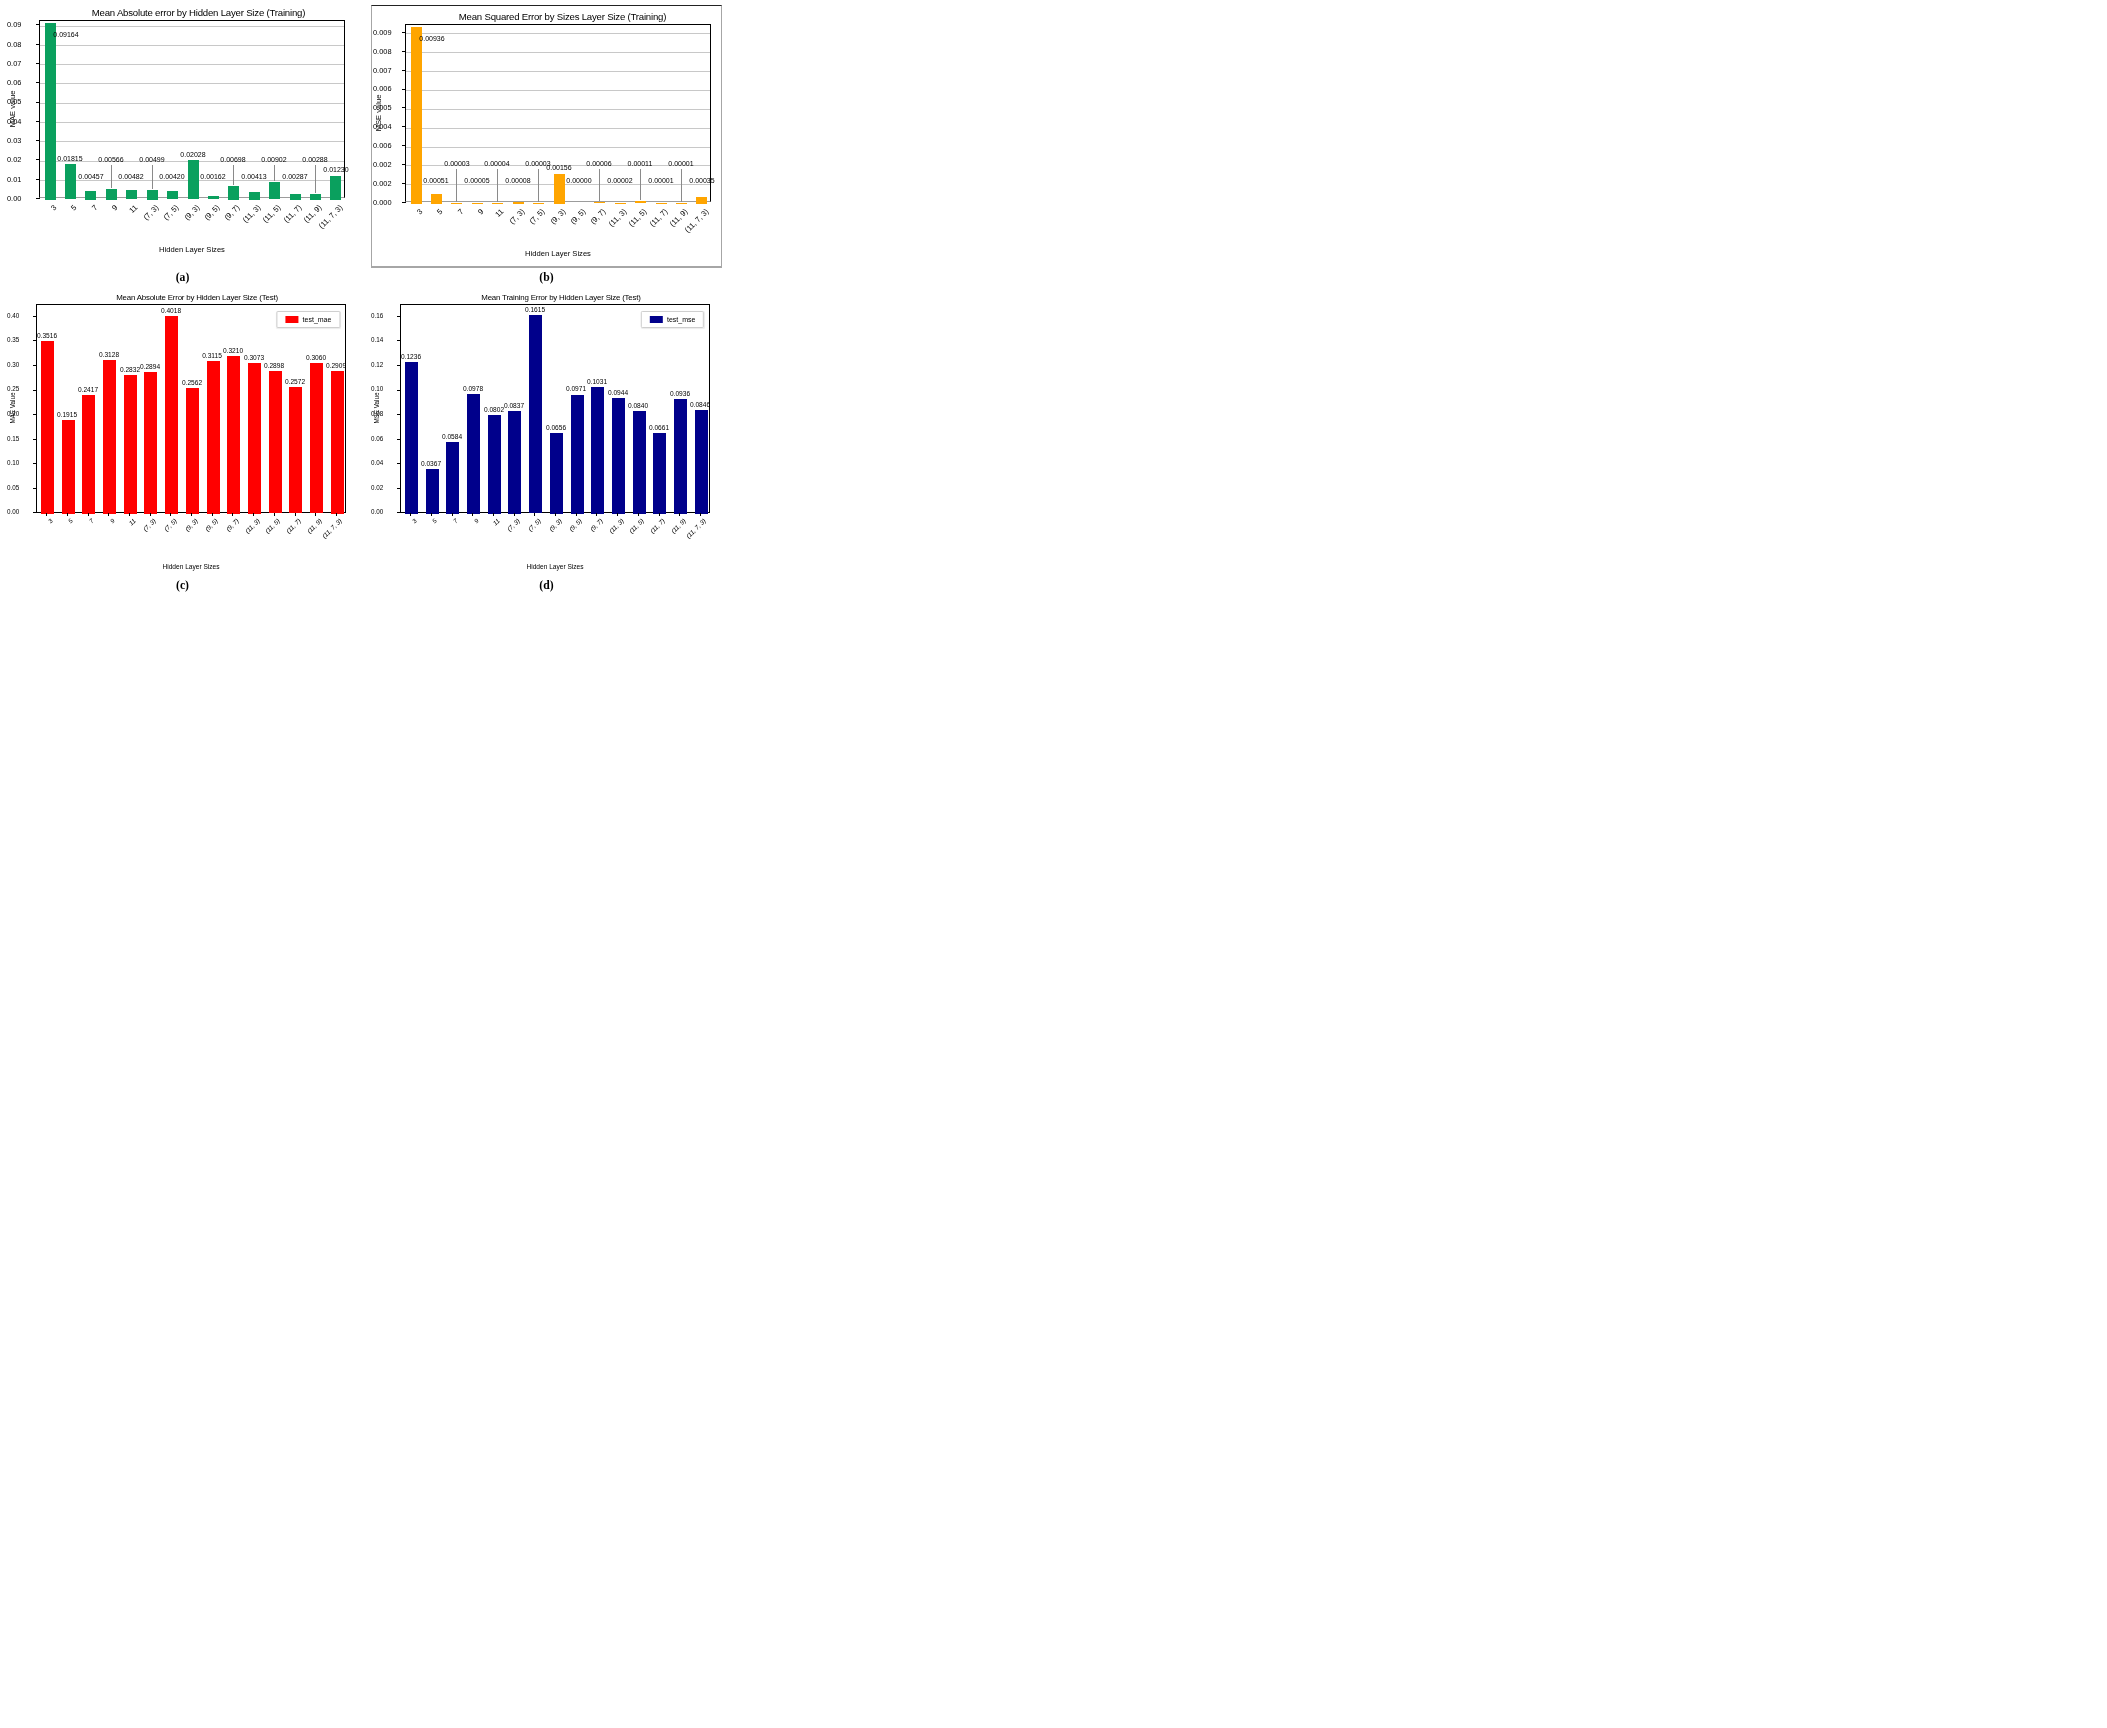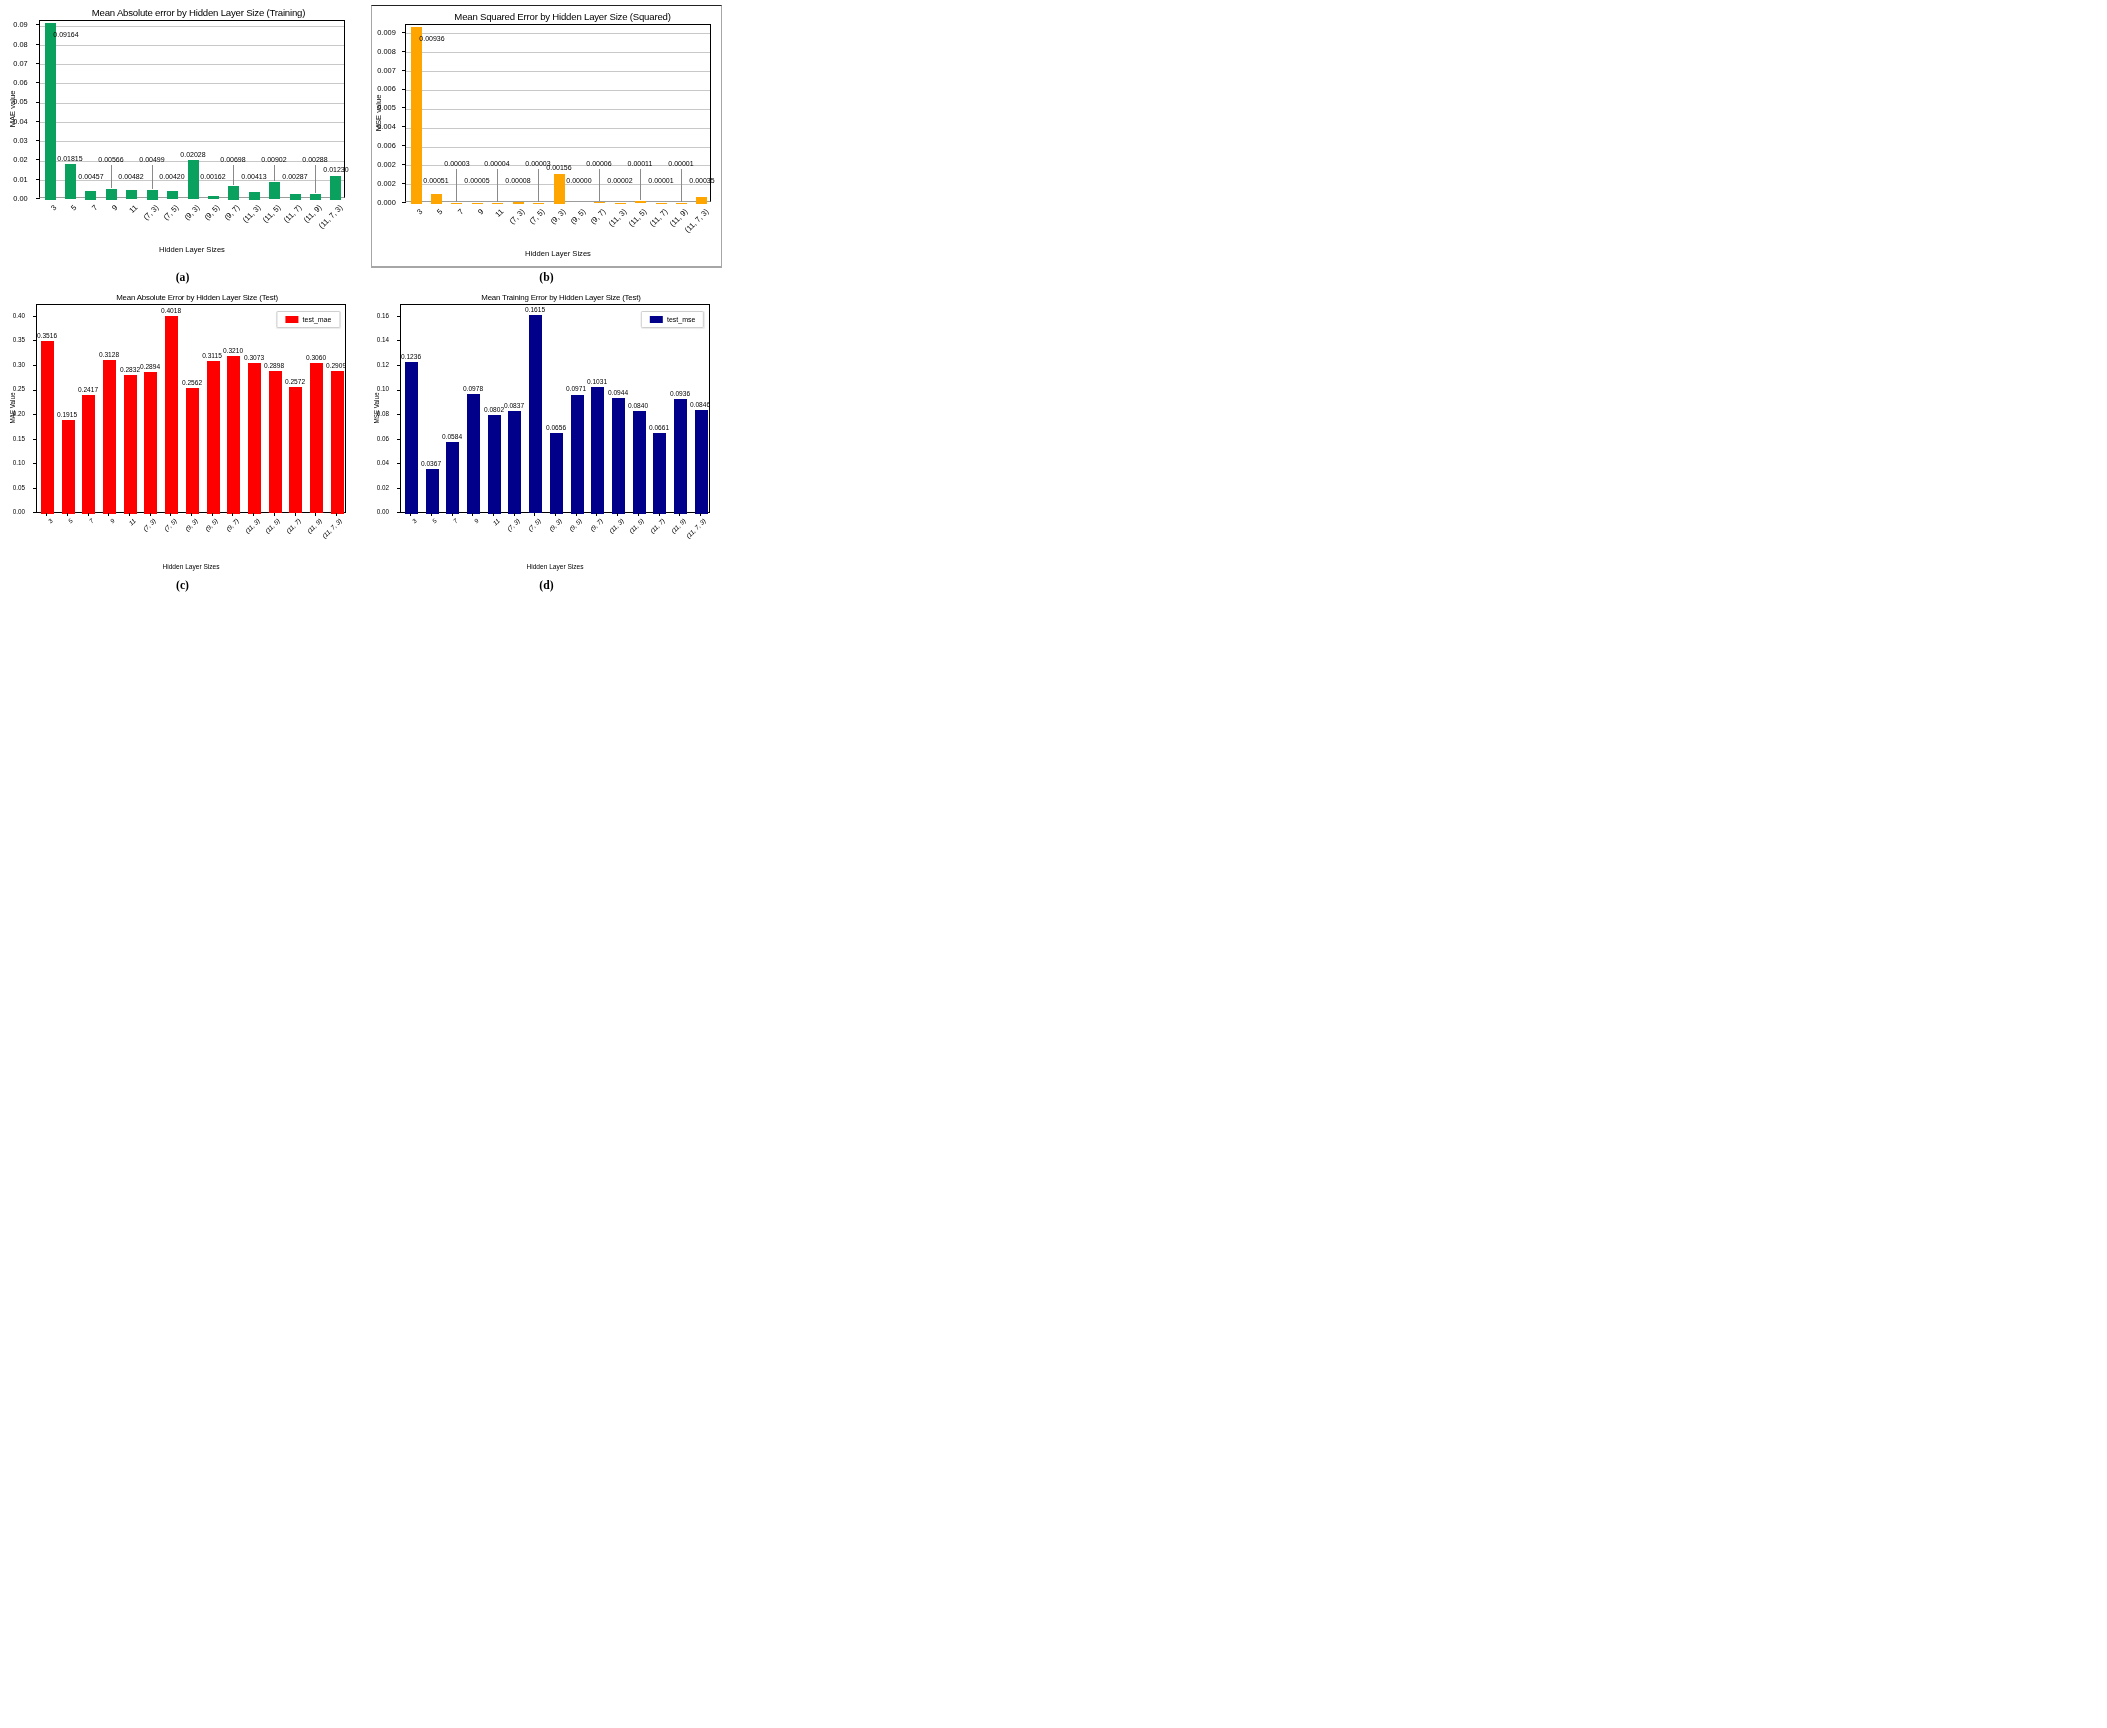--- a/index.html
+++ b/index.html
@@ -14,21 +14,21 @@
   .chart-body{position:relative;}
   .plot{position:absolute;box-sizing:border-box;background:#fff;}
   .row1 .plot{border-top:1.5px solid #000;border-left:1px solid #000;border-right:1px solid #000;border-bottom:1.5px solid #9c9c9c;}
   .row2 .plot{border:1px solid #000;border-top-width:1.5px;}
   .gridline{position:absolute;left:0;width:100%;height:0.5px;background:#c8c8c8;}
   .bar{position:absolute;}
   .bar-label{position:absolute;white-space:nowrap;transform:translateX(-50%);}
   .row1 .bar-label{font-size:7px;}
   .row2 .bar-label{font-size:6.6px;}
   .leader{position:absolute;width:0.5px;background:#8a8a8a;}
-  .ytick{position:absolute;text-align:center;}
+  .ytick{position:absolute;text-align:left;}
   .row1 .ytick{font-size:7.4px;}
   .row2 .ytick{font-size:6.3px;}
   .ymark{position:absolute;height:1px;background:#000;}
   .xmark{position:absolute;width:1px;background:#000;}
   .xtick{position:absolute;white-space:nowrap;transform:translateX(-100%) rotate(-45deg);transform-origin:100% 0;}
   .row1 .xtick{font-size:7.6px;}
   .row2 .xtick{font-size:6.3px;font-style:italic;}
   .ylabel{position:absolute;white-space:nowrap;transform:translate(-50%,-50%) rotate(-90deg);}
   .row1 .ylabel{font-size:7.6px;}
   .row2 .ylabel{font-size:6.3px;}
@@ -130,21 +130,21 @@
           <div class="xtick" style="left: 290px; top: 183px;">(11, 7)</div>
           <div class="bar-label" style="left: 308px; top: 136px;">0.00288</div>
           <div class="leader" style="left: 308px; top: 145px; height: 28px;"></div>
           <div class="xtick" style="left: 310px; top: 183px;">(11, 9)</div>
           <div class="bar-label" style="left: 329px; top: 146px;">0.01230</div>
           <div class="xtick" style="left: 331px; top: 183px;">(11, 7, 3)</div>
         </div>
     </section>
 
     <section class="panel framed">
-      <h2>Mean Squared Error by Hidden Layer Size (Squared)</h2>
+      <h2>Mean Squared Error by Sizes Layer Size (Training)</h2>
       <div class="chart-body" id="cb1" style="height: 238px;">
         <span class="ylabel" style="left: 5px; top: 89px;">MSE value</span>
         <div class="plot" style="left: 32px; top: 0px; width: 306px; height: 178px;">
             <div class="gridline" style="top: 159px;"></div>
             <div class="gridline" style="top: 140px;"></div>
             <div class="gridline" style="top: 122px;"></div>
             <div class="gridline" style="top: 103px;"></div>
             <div class="gridline" style="top: 84px;"></div>
             <div class="gridline" style="top: 65px;"></div>
             <div class="gridline" style="top: 46px;"></div>

